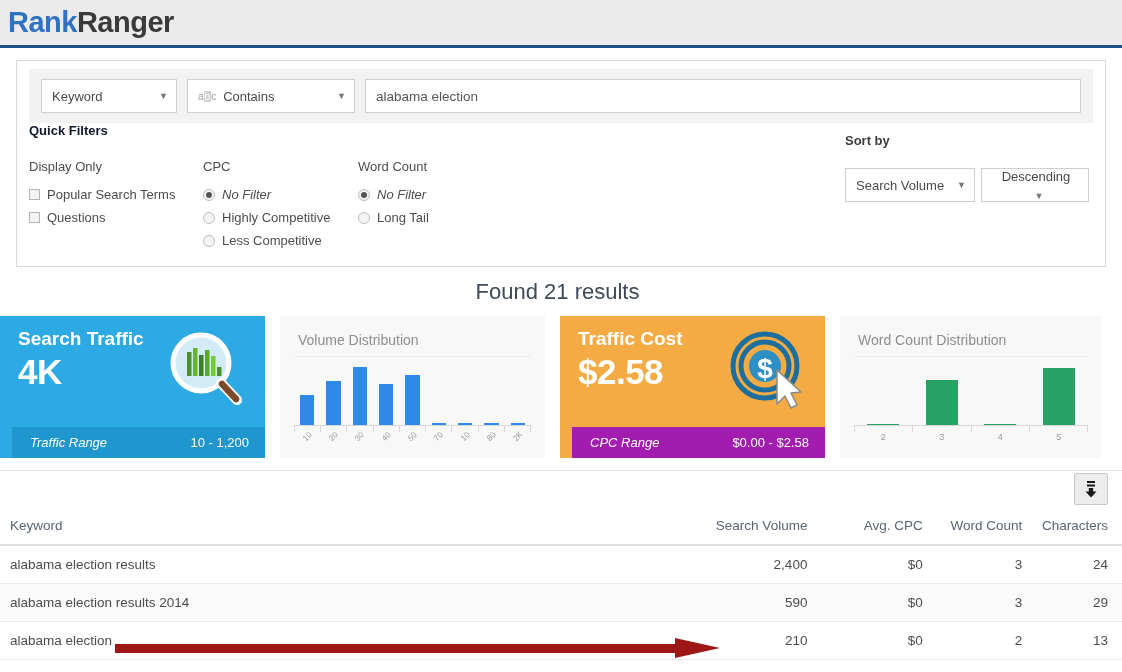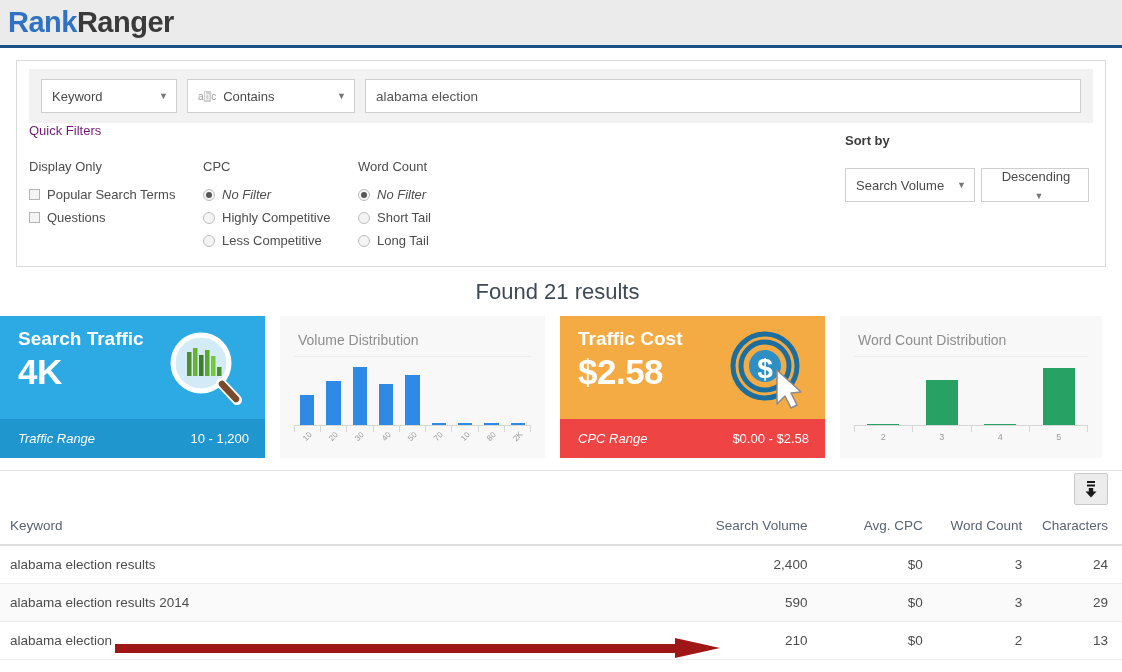--- a/index.html
+++ b/index.html
@@ -44,21 +44,21 @@
     letter-spacing: 0px; font-family: "Liberation Sans", sans-serif;
   }
   .abc-icon b { background: #cfcfcf; color: #fff; padding: 0 1px; font-weight: normal; }
   .kw-input {
     flex: 1; background: #fff; border: 1px solid #cfcfcf; height: 34px;
     display: flex; align-items: center; padding: 0 10px;
     font-size: 13.5px; color: #555;
   }
 
   .qf { display: flex; padding: 12px 0 0 12px; position: relative; }
-  .qf-title { font-size: 13px; font-weight: normal; color: #701a75; padding: 0 0 6px 12px; }
+  .qf-title { font-size: 13px; font-weight: bold; color: #0f172a; padding: 0 0 6px 12px; }
   .col { margin-right: 0; }
   .col-display { width: 174px; }
   .col-cpc { width: 155px; }
   .col-wc { width: 150px; }
   .col-head { font-size: 13px; color: #4d4d4d; margin-bottom: 9px; }
   .opt { display: flex; align-items: center; font-size: 13px; color: #4d4d4d; height: 23px; }
   .cb {
     width: 11px; height: 11px; border: 1px solid #b5b5b5; background: #f4f4f4;
     margin-right: 7px; display: inline-block;
   }
@@ -86,27 +86,27 @@
   .cards { display: flex; gap: 15px; padding: 0 0 0 0; }
   .card { height: 142px; position: relative; overflow: hidden; }
   .card-a { width: 265px; background: #2daae3; margin-left: 0; }
   .card-b { width: 265px; background: #f8f8f8; }
   .card-c { width: 265px; background: #f4ab43; }
   .card-d { width: 262px; background: #f8f8f8; }
 
   .kpi-title { color: #ffffff; font-size: 19px; font-weight: bold; padding: 12px 0 0 18px; }
   .kpi-value { color: #ffffff; font-size: 35px; font-weight: bold; padding: 2px 0 0 18px; letter-spacing: -0.5px; }
   .kpi-foot {
-    position: absolute; left: 0; right: 0; bottom: 0; height: 39px;
+    position: absolute; left: 12px; right: 0; bottom: 0; height: 31px;
     display: flex; align-items: center; justify-content: space-between;
     padding: 0 16px 0 18px; color: #ffffff; font-size: 13px;
   }
   .kpi-foot .lbl { font-style: italic; }
   .foot-blue { background: #1f96cd; }
-  .foot-orange { background: #ef4444; margin-top: 25px; }
+  .foot-orange { background: #a21caf; margin-top: 25px; }
 
   .icon-slot { position: absolute; right: 18px; top: 14px; width: 82px; height: 82px; }
 
   .chart-title { font-size: 14px; color: #8e8e8e; padding: 16px 0 0 18px; }
   .chart-underline { height: 1px; background: #ededed; margin: 8px 14px 0 14px; }
   .chart-area { position: absolute; left: 14px; right: 14px; bottom: 10px; height: 92px; }
   .bars { position: absolute; left: 0; right: 0; bottom: 22px; height: 66px; display: flex; align-items: flex-end; }
   .bar-cell { flex: 1; display: flex; justify-content: center; align-items: flex-end; height: 100%; }
   .bar { width: 54%; }
   .bar-blue { background: #2e8ae5; }
@@ -213,24 +213,20 @@
             <span class="rb"></span>
             <span>Less Competitive</span>
           </div>
         </div>
 
         <div class="col col-wc">
           <div class="col-head">Word Count</div>
           <div class="opt">
             <span class="rb on"></span>
             <span class="ital">No Filter</span>
-          </div>
-          <div class="opt">
-            <span class="rb"></span>
-            <span>Short Tail</span>
           </div>
           <div class="opt">
             <span class="rb"></span>
             <span>Long Tail</span>
           </div>
         </div>
       </div>
 
       <div class="sortby">
         <div class="sortby-label">Sort by</div>

